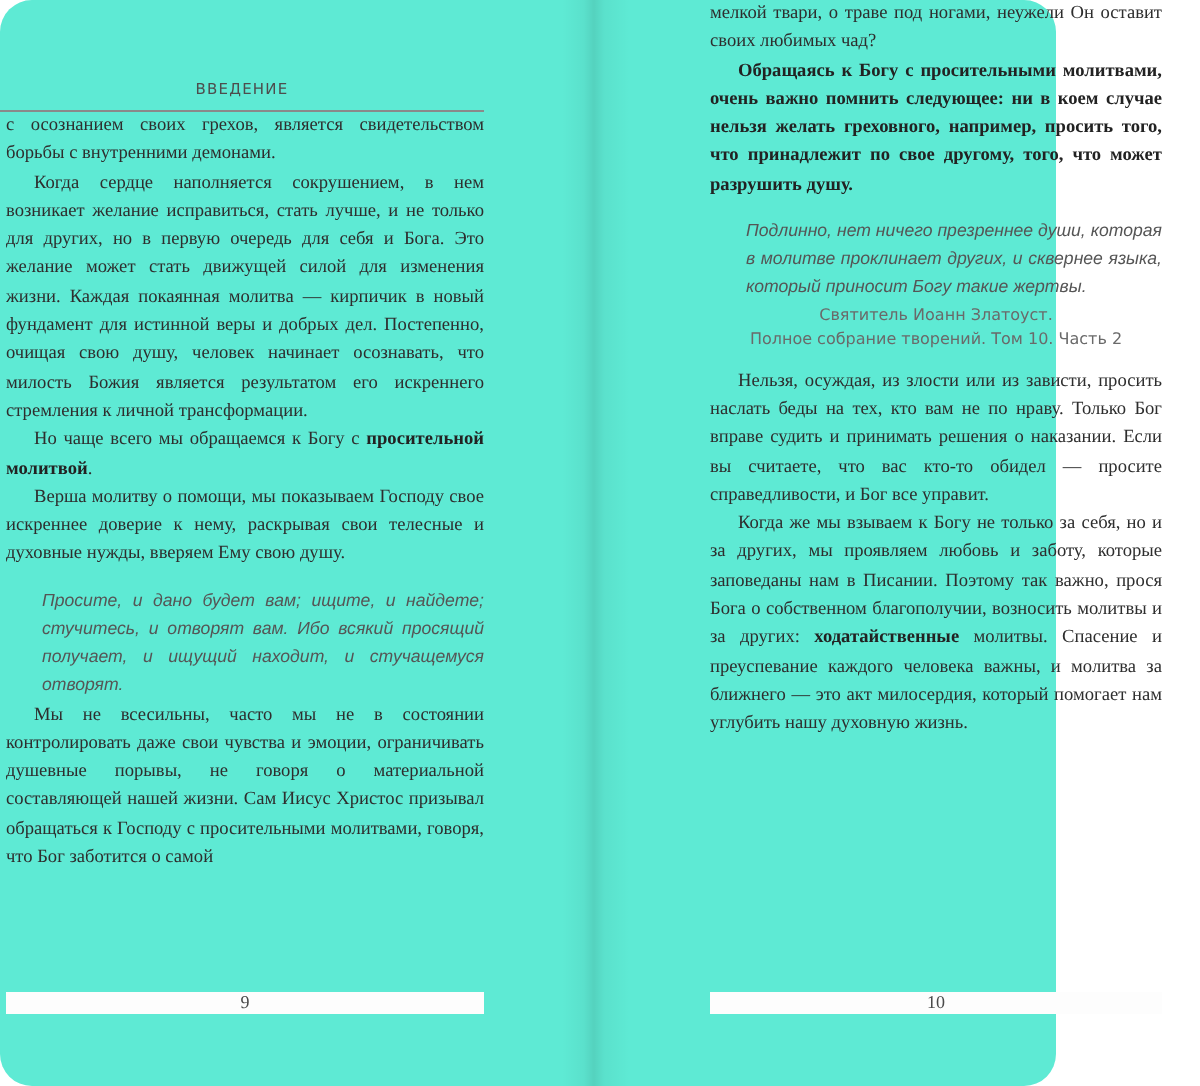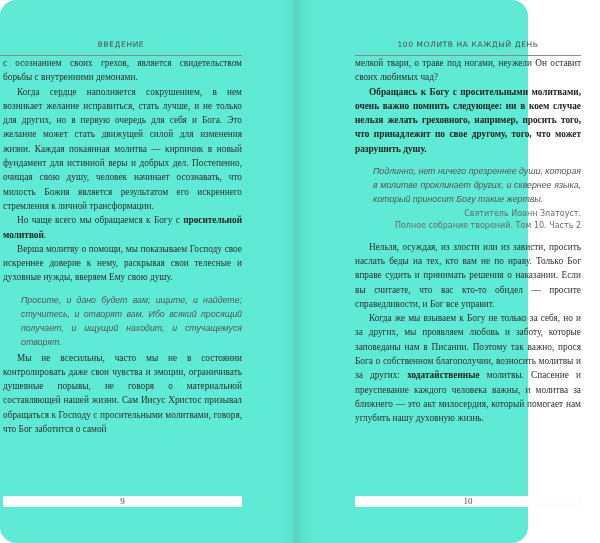--- a/index.html
+++ b/index.html
@@ -52,21 +52,21 @@
     font-style: italic;
     font-size: 8.8px; line-height: 14.2px;
     color: #555555;
     text-align: justify;
   }
   .attribution {
     margin: 1px 0 8px 0;
     font-family: "DejaVu Sans", sans-serif;
     font-size: 8px; line-height: 12px;
     color: #6a6a6a;
-    text-align: right;
+    text-align: center;
   }
 
   
   .folio {
     position: absolute; top: 496px;
     text-align: center;
     font-size: 9px; line-height: 11px; color: #4a4a4a;
     background: #fdfdfd;
   }
   .page.left  .folio { left: 3px;  right: 55px; }
@@ -99,23 +99,20 @@
         <p class="para indent"><span>Когда сердце наполняется сокрушением, в нем возникает желание исправиться, стать лучше, и не только для других, но в первую очередь для себя и Бога. Это желание может стать движущей силой для изменения жизни. Каждая покаянная молитва — кирпичик в новый фундамент для истинной веры и добрых дел. Постепенно, очищая свою душу, человек начинает осознавать, что милость Божия является результатом его искреннего стремления к личной трансформации.</span></p>
         <p class="para indent"><span>Но чаще всего мы обращаемся к Богу с </span><b>просительной молитвой</b><span>.</span></p>
         <p class="para indent"><span>Верша молитву о помощи, мы показываем Господу свое искреннее доверие к нему, раскрывая свои телесные и духовные нужды, вверяем Ему свою душу.</span></p>
         <p class="quote">Просите, и дано будет вам; ищите, и найдете; стучитесь, и отворят вам. Ибо всякий просящий получает, и ищущий находит, и стучащемуся отворят.</p>
         <p class="para indent"><span>Мы не всесильны, часто мы не в состоянии контролировать даже свои чувства и эмоции, ограничивать душевные порывы, не говоря о материальной составляющей нашей жизни. Сам Иисус Христос призывал обращаться к Господу с просительными молитвами, говоря, что Бог заботится о самой</span></p>
       </div>
     <div class="folio">9</div>
   </section>
 
   <section class="page right">
-    <div class="running-wrap">
-      <div class="running-head">100 МОЛИТВ НА КАЖДЫЙ ДЕНЬ</div>
-    </div>
     <div class="body">
         <p class="para"><span>мелкой твари, о траве под ногами, неужели Он оставит своих любимых чад?</span></p>
         <p class="para indent"><b>Обращаясь к Богу с просительными молитвами, очень важно помнить следующее: ни в коем случае нельзя желать греховного, например, просить того, что принадлежит по свое другому, того, что может разрушить душу.</b></p>
         <p class="quote">Подлинно, нет ничего презреннее души, которая в молитве проклинает других, и сквернее языка, который приносит Богу такие жертвы.</p>
         <div class="attribution">
           <div>Святитель Иоанн Златоуст.</div>
           <div>Полное собрание творений. Том 10. Часть 2</div>
         </div>
         <p class="para indent"><span>Нельзя, осуждая, из злости или из зависти, просить наслать беды на тех, кто вам не по нраву. Только Бог вправе судить и принимать решения о наказании. Если вы считаете, что вас кто-то обидел — просите справедливости, и Бог все управит.</span></p>
         <p class="para indent"><span>Когда же мы взываем к Богу не только за себя, но и за других, мы проявляем любовь и заботу, которые заповеданы нам в Писании. Поэтому так важно, прося Бога о собственном благополучии, возносить молитвы и за других: </span><b>ходатайственные</b><span> молитвы. Спасение и преуспевание каждого человека важны, и молитва за ближнего — это акт милосердия, который помогает нам углубить нашу духовную жизнь.</span></p>

